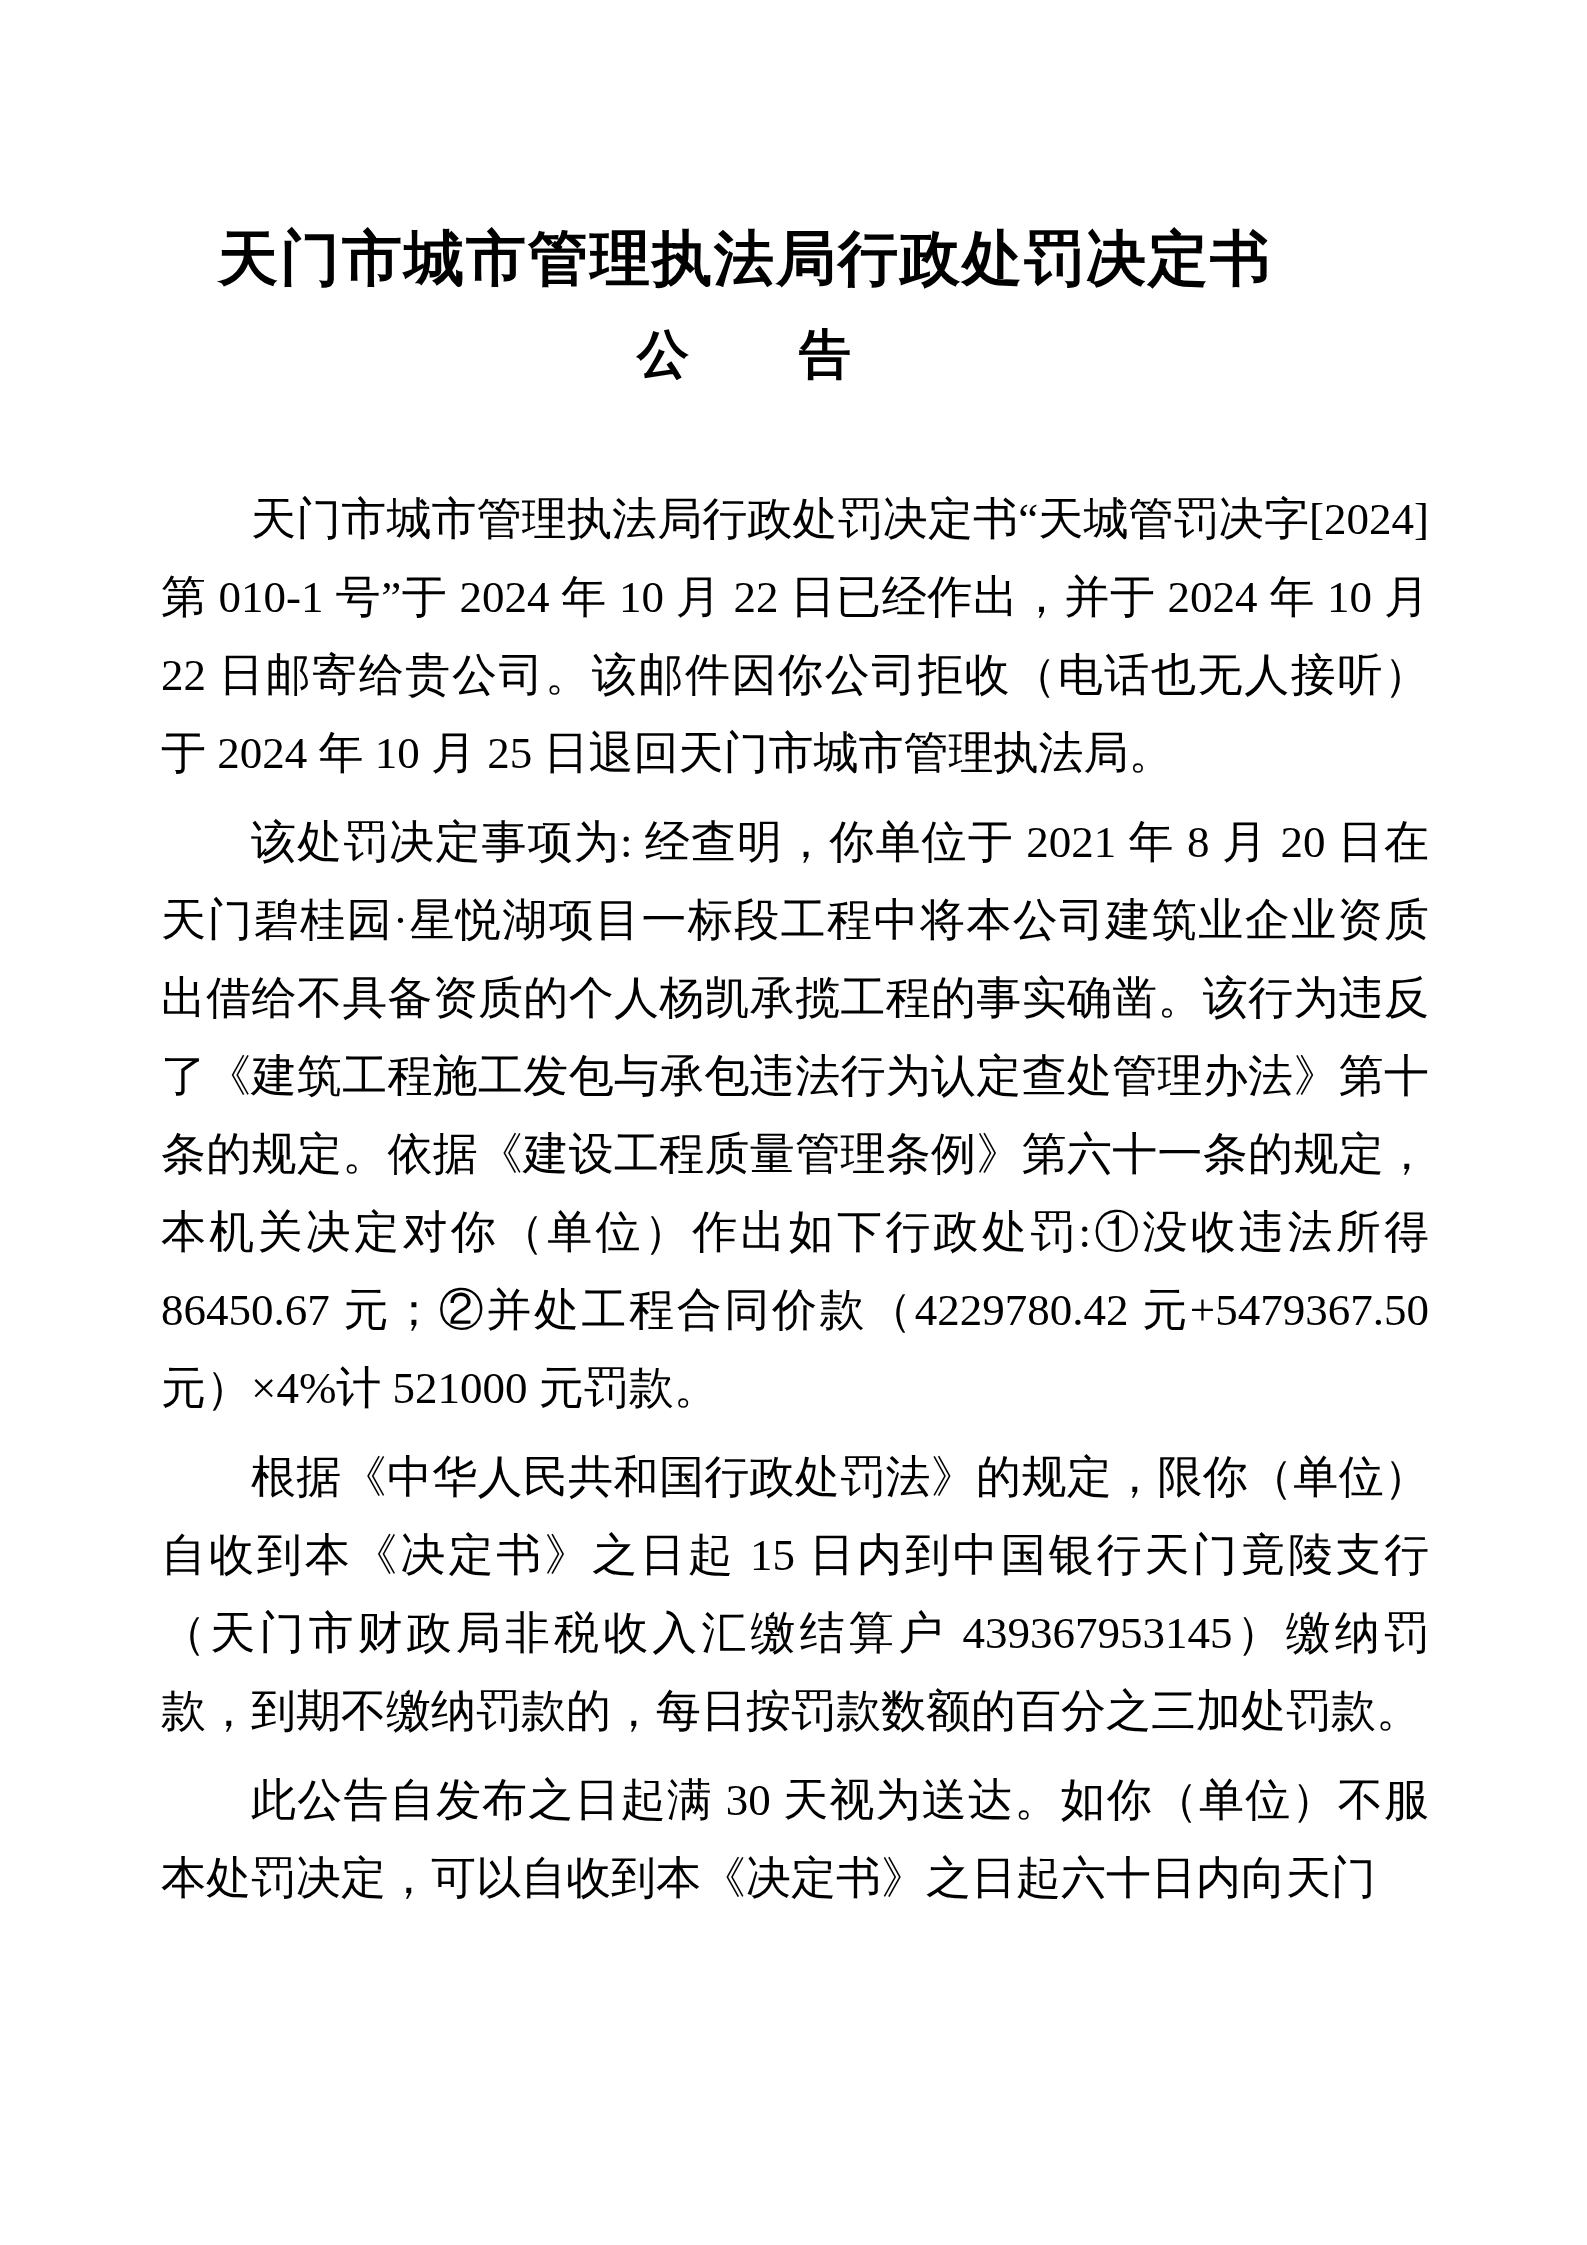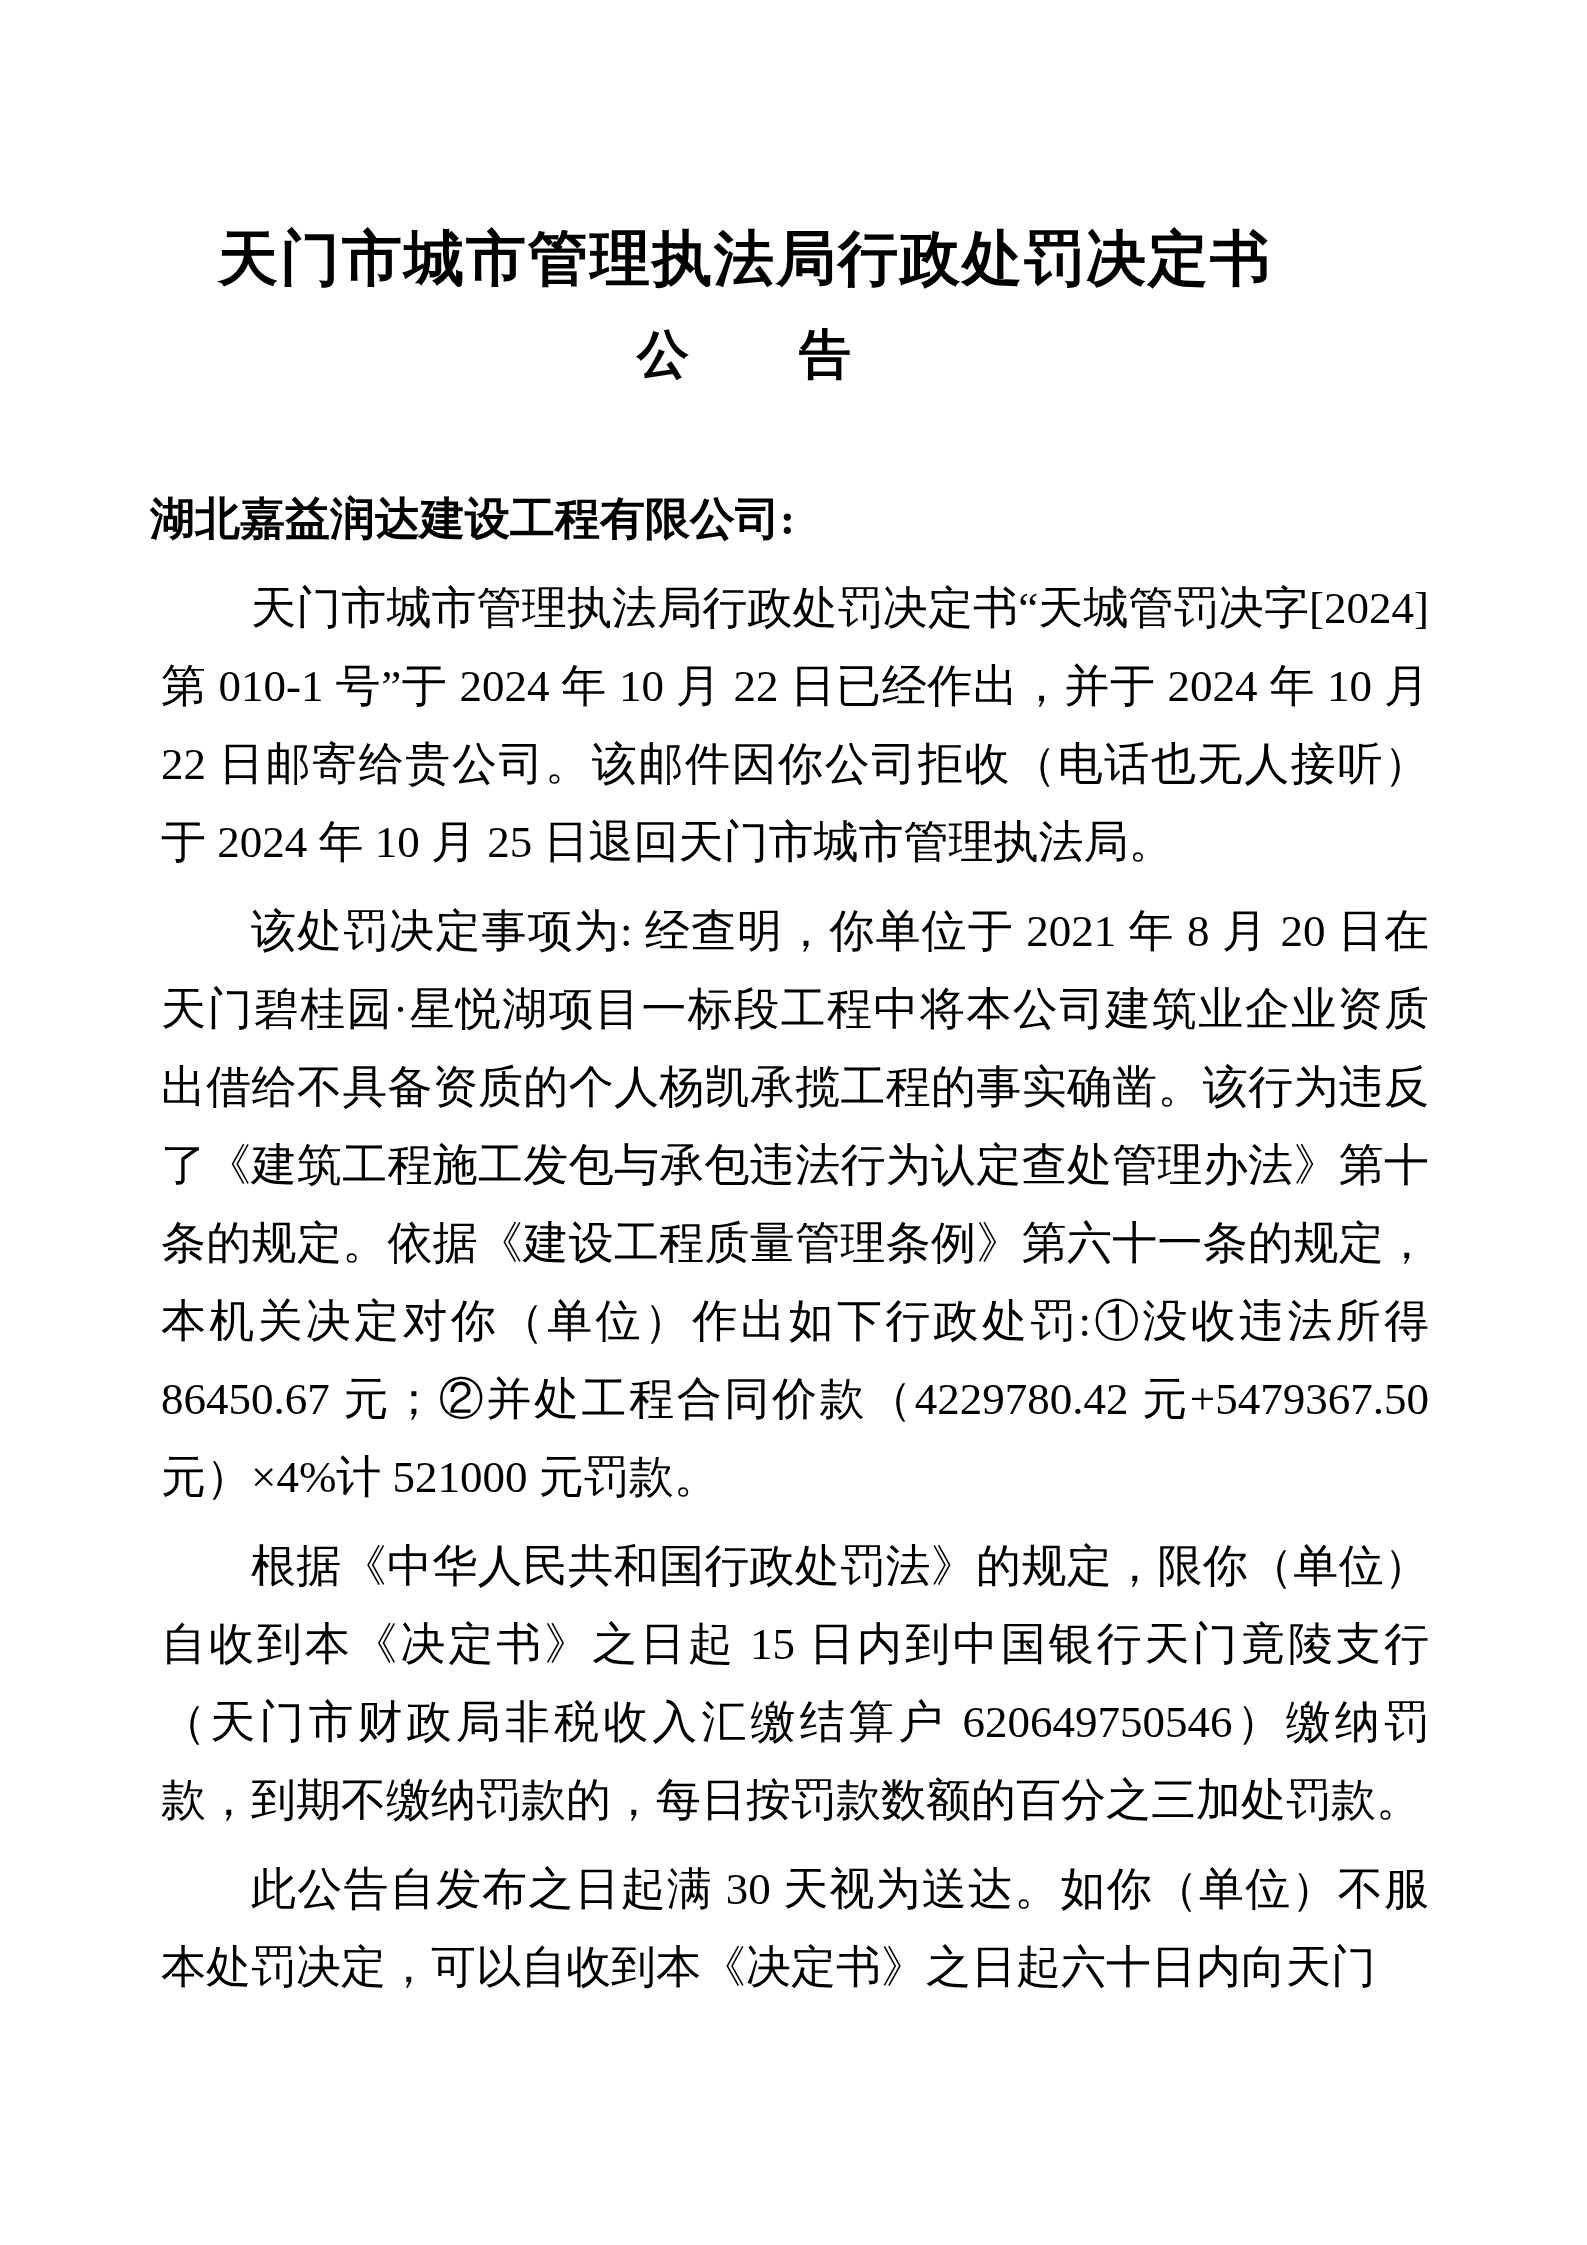--- a/index.html
+++ b/index.html
@@ -62,23 +62,22 @@
 
 <div class="page">
   <div class="content">
 
     <div class="title-block">
       <div class="title-line1">天门市城市管理执法局行政处罚决定书</div>
       <div class="title-line2">公　　告</div>
     </div>
 
     <div class="body-block">
-      <div class="addressee">湖北嘉益润达建设工程有限公司:</div>
       <div>
           <p>天门市城市管理执法局行政处罚决定书“天城管罚决字[2024]第 010-1 号”于 2024 年 10 月 22 日已经作出，并于 2024 年 10 月 22 日邮寄给贵公司。该邮件因你公司拒收（电话也无人接听）于 2024 年 10 月 25 日退回天门市城市管理执法局。</p>
           <p>该处罚决定事项为: 经查明，你单位于 2021 年 8 月 20 日在天门碧桂园·星悦湖项目一标段工程中将本公司建筑业企业资质出借给不具备资质的个人杨凯承揽工程的事实确凿。该行为违反了《建筑工程施工发包与承包违法行为认定查处管理办法》第十条的规定。依据《建设工程质量管理条例》第六十一条的规定，本机关决定对你（单位）作出如下行政处罚:①没收违法所得 86450.67 元；②并处工程合同价款（4229780.42 元+5479367.50 元）×4%计 521000 元罚款。</p>
-          <p>根据《中华人民共和国行政处罚法》的规定，限你（单位）自收到本《决定书》之日起 15 日内到中国银行天门竟陵支行（天门市财政局非税收入汇缴结算户 620649750546）缴纳罚款，到期不缴纳罚款的，每日按罚款数额的百分之三加处罚款。</p>
+          <p>根据《中华人民共和国行政处罚法》的规定，限你（单位）自收到本《决定书》之日起 15 日内到中国银行天门竟陵支行（天门市财政局非税收入汇缴结算户 439367953145）缴纳罚款，到期不缴纳罚款的，每日按罚款数额的百分之三加处罚款。</p>
           <p>此公告自发布之日起满 30 天视为送达。如你（单位）不服本处罚决定，可以自收到本《决定书》之日起六十日内向天门</p>
         </div>
     </div>
 
   </div>
 </div>
 
 </body></html>

